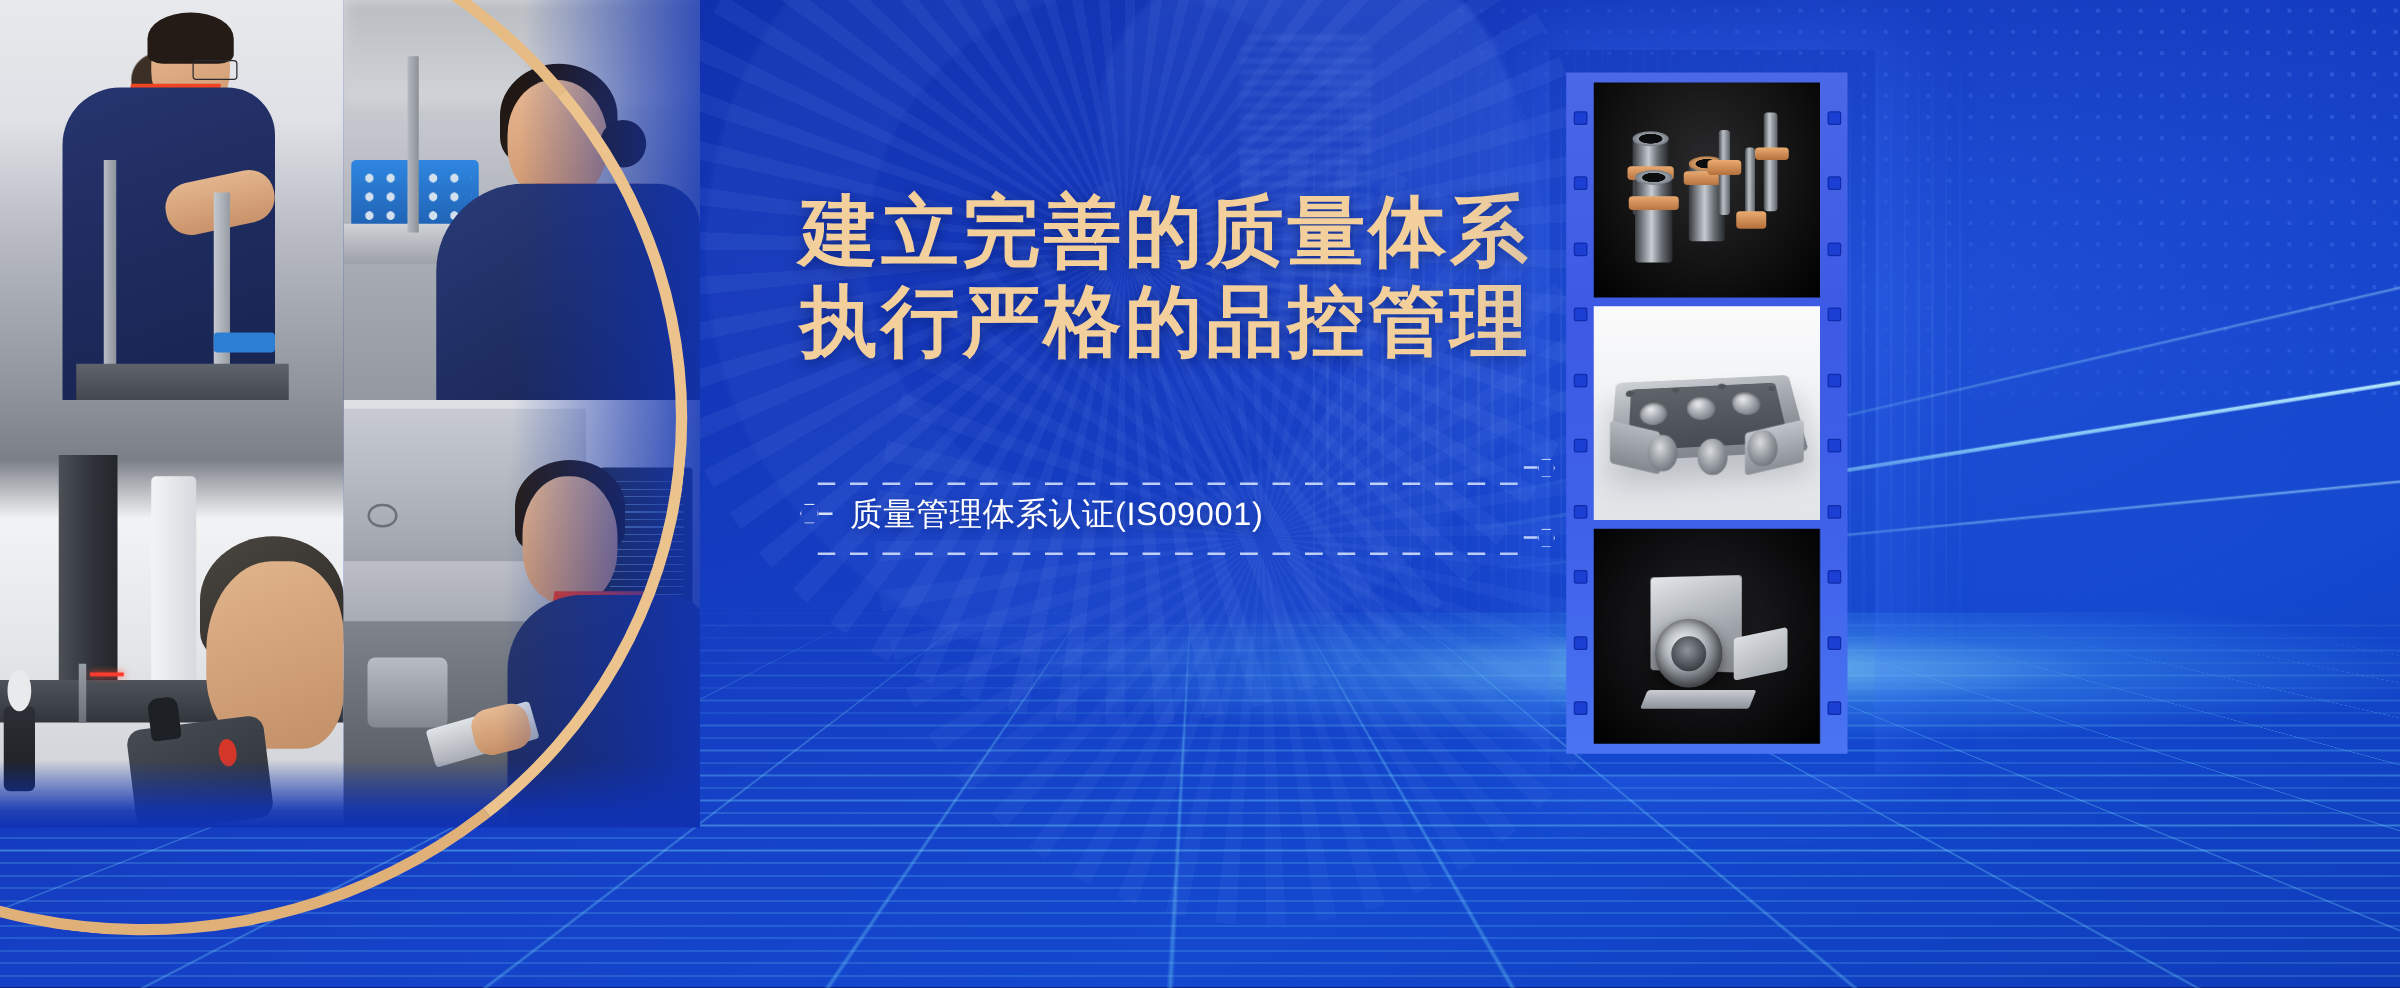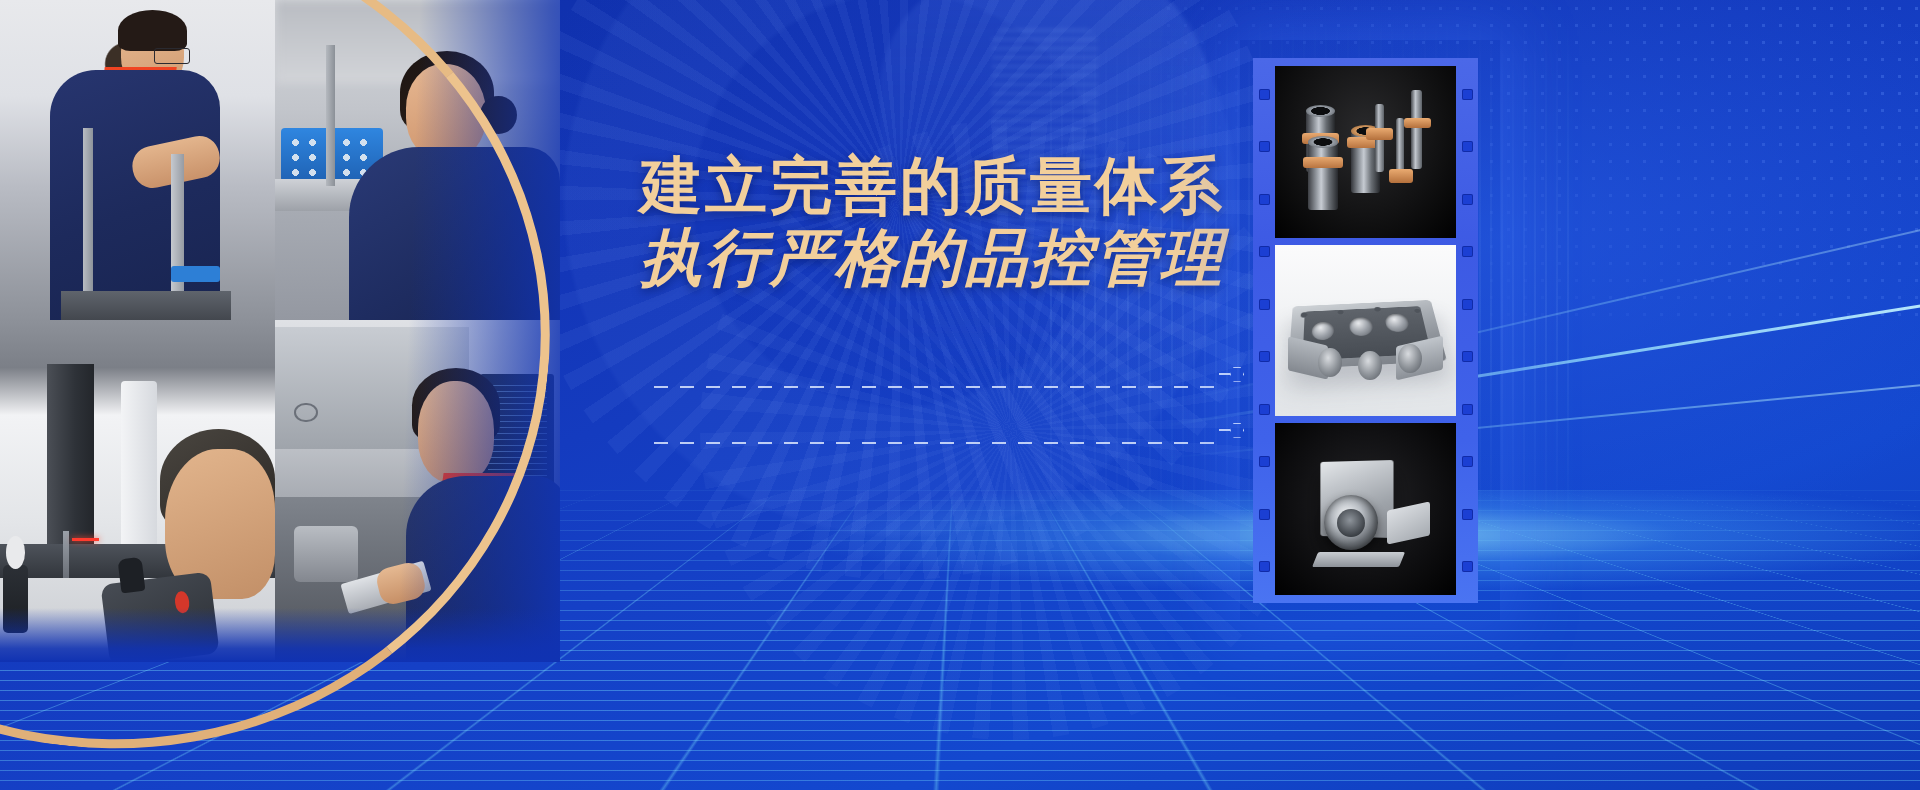--- a/index.html
+++ b/index.html
@@ -184,21 +184,21 @@
   .arc{ position:absolute; left:-330px; top:-88px; width:880px; height:836px;
     border-radius:50%; border:9px solid transparent;
     border-right-color:#edc38d; border-top-color:#e7bb84; border-bottom-color:#e0b079;
     transform:rotate(6deg); pointer-events:none; }
 
   
   .content{ position:absolute; left:640px; top:150px; width:560px; }
   .headline{ color:#f2cf9b; font-weight:700; font-size:62px; line-height:1.16; letter-spacing:3px;
     text-shadow:0 3px 10px rgba(4,20,90,.55); }
   .headline .ln{ display:block; white-space:nowrap;text-align:right; }
-  .headline .ln.l2{ text-indent:0;font-style:italic; }
+  .headline .ln.l2{ text-indent:0; }
 
   .cert-list{ margin-top:38px; list-style:none; width:540px; }
   .cert-item{ position:relative; height:56px; }
   .cert-row{ display:flex; align-items:center; gap:14px; height:46px; }
   .hexmark{ flex:0 0 auto; width:26px; height:16px; position:relative; }
   .hexmark .hx{ position:absolute; left:0; top:0; width:15px; height:16px;
     border:1.8px solid rgba(232,240,255,.92);
     clip-path:polygon(26% 0,74% 0,100% 50%,74% 100%,26% 100%,0 50%); }
   .hexmark .hx:after{ content:""; position:absolute; inset:1.8px;
     background:transparent; }
@@ -391,20 +391,27 @@
 
     <ul class="cert-list">
       <li class="cert-item">
         <span class="dashline"></span>
         <span class="endmark">
           <span class="hx"></span>
             <span class="tail"></span>
         </span>
       </li>
       <li class="cert-item">
+        <div class="cert-row">
+          <span class="hexmark">
+            <span class="hx"></span>
+              <span class="tail"></span>
+          </span>
+          <span class="cert-label">质量管理体系认证(IS09001)</span>
+        </div>
         <span class="dashline"></span>
         <span class="endmark">
           <span class="hx"></span>
             <span class="tail"></span>
         </span>
       </li>
     </ul>
   </div>
 
   <div class="strip-glow"></div>

